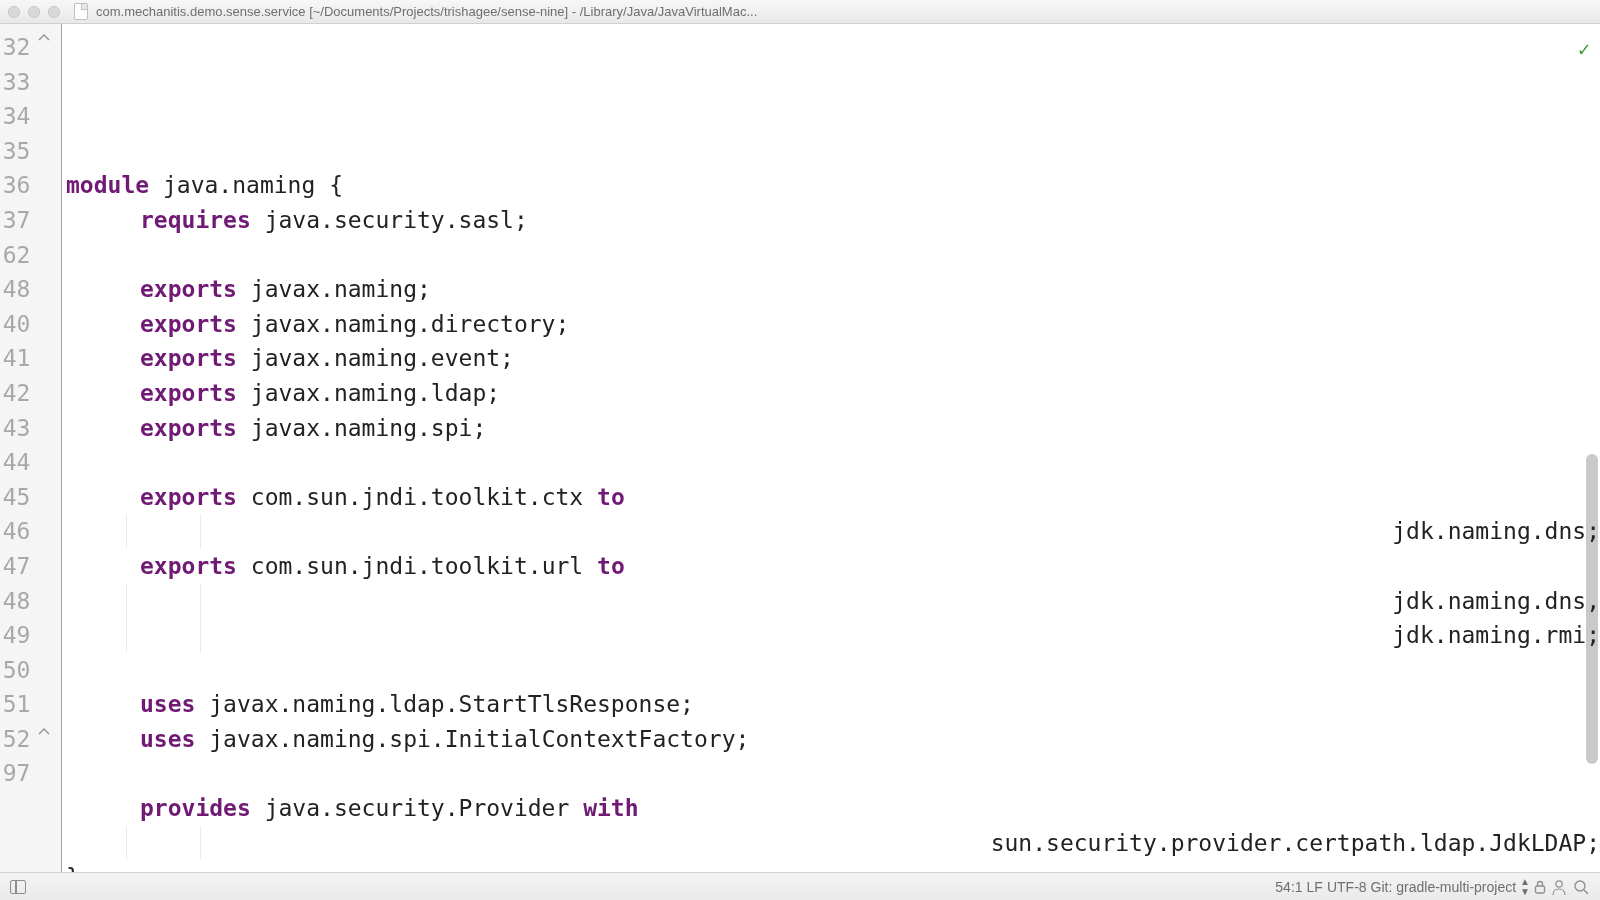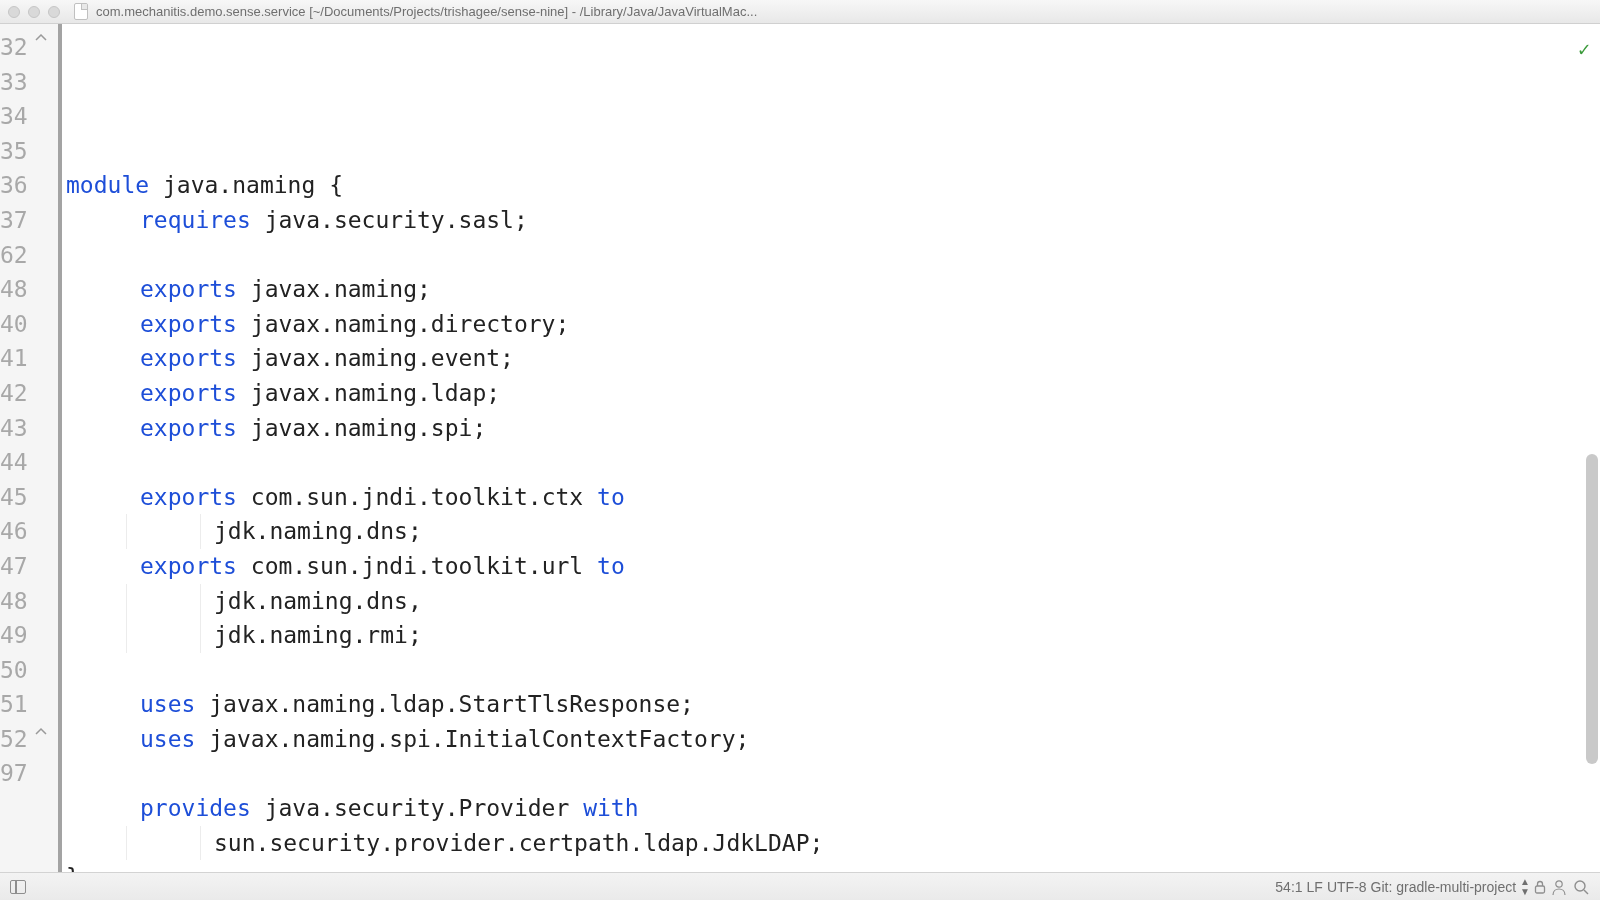--- a/index.html
+++ b/index.html
@@ -21,22 +21,22 @@
   .dot { width: 12px; height: 12px; border-radius: 50%; background:#d9d9d9; border:1px solid #c6c6c6; }
   .fileicon { width: 14px; height: 17px; background:#fff; border:1px solid #c0c0c0; border-radius:2px; position:relative; }
   .fileicon::after { content:""; position:absolute; right:0; top:0; width:5px; height:5px; background:#e8e8e8; border-left:1px solid #c0c0c0; border-bottom:1px solid #c0c0c0; }
   .title { color:#6f6f6f; font-family: -apple-system, Helvetica, Arial, sans-serif; font-size:13px; white-space:nowrap; overflow:hidden; text-overflow:ellipsis; flex:1; }
 
   
   .editor-wrap { display:flex; flex:1; overflow:hidden; position:relative; }
   .gutter {
     width: 62px;
     background:#f5f5f5;
-    border-right:4px solid #a3a3a3;
-    text-align:left;
+    border-right:1px solid #a3a3a3;
+    text-align:center;
     color:#a8a8a8;
     padding: 6px 28px 0 0;
     font-size: 23px;
     line-height: 34.6px;
     font-family: "Menlo","Consolas",monospace;
     flex-shrink:0;
     position:relative;
   }
   .gutter .ln { display:block; }
   .fold-stripe {
@@ -58,24 +58,24 @@
     padding: 6px 0 0 4px;
     font-size: 23px;
     line-height: 34.6px;
     font-family: "Menlo","Consolas",monospace;
     color:#222;
     white-space: pre;
     overflow:hidden;
     position:relative;
   }
   .code .line { display:block; height:34.6px; }
-  .kw { color:#1d4ed8; font-weight:400; }
+  .kw { color:#701a75; font-weight:700; }
   .indent1 { padding-left: 74px; position:relative; }
   .indent1::before { content:""; position:absolute; left:60px; top:0; bottom:0; }
-  .indent2 { padding-left: 148px; position:relative; }
+  .indent2 { padding-left: 148px; position:relative;text-align:right; }
   .indent2::before { content:""; position:absolute; left:60px; top:0; bottom:0; border-left:1px solid #ececec; }
   .indent2::after  { content:""; position:absolute; left:134px; top:0; bottom:0; border-left:1px solid #ececec; }
 
   .inspection {
     position:absolute;
     top:8px; right:10px;
     color:#3a9a3a;
     font-size:20px;
   }
 

